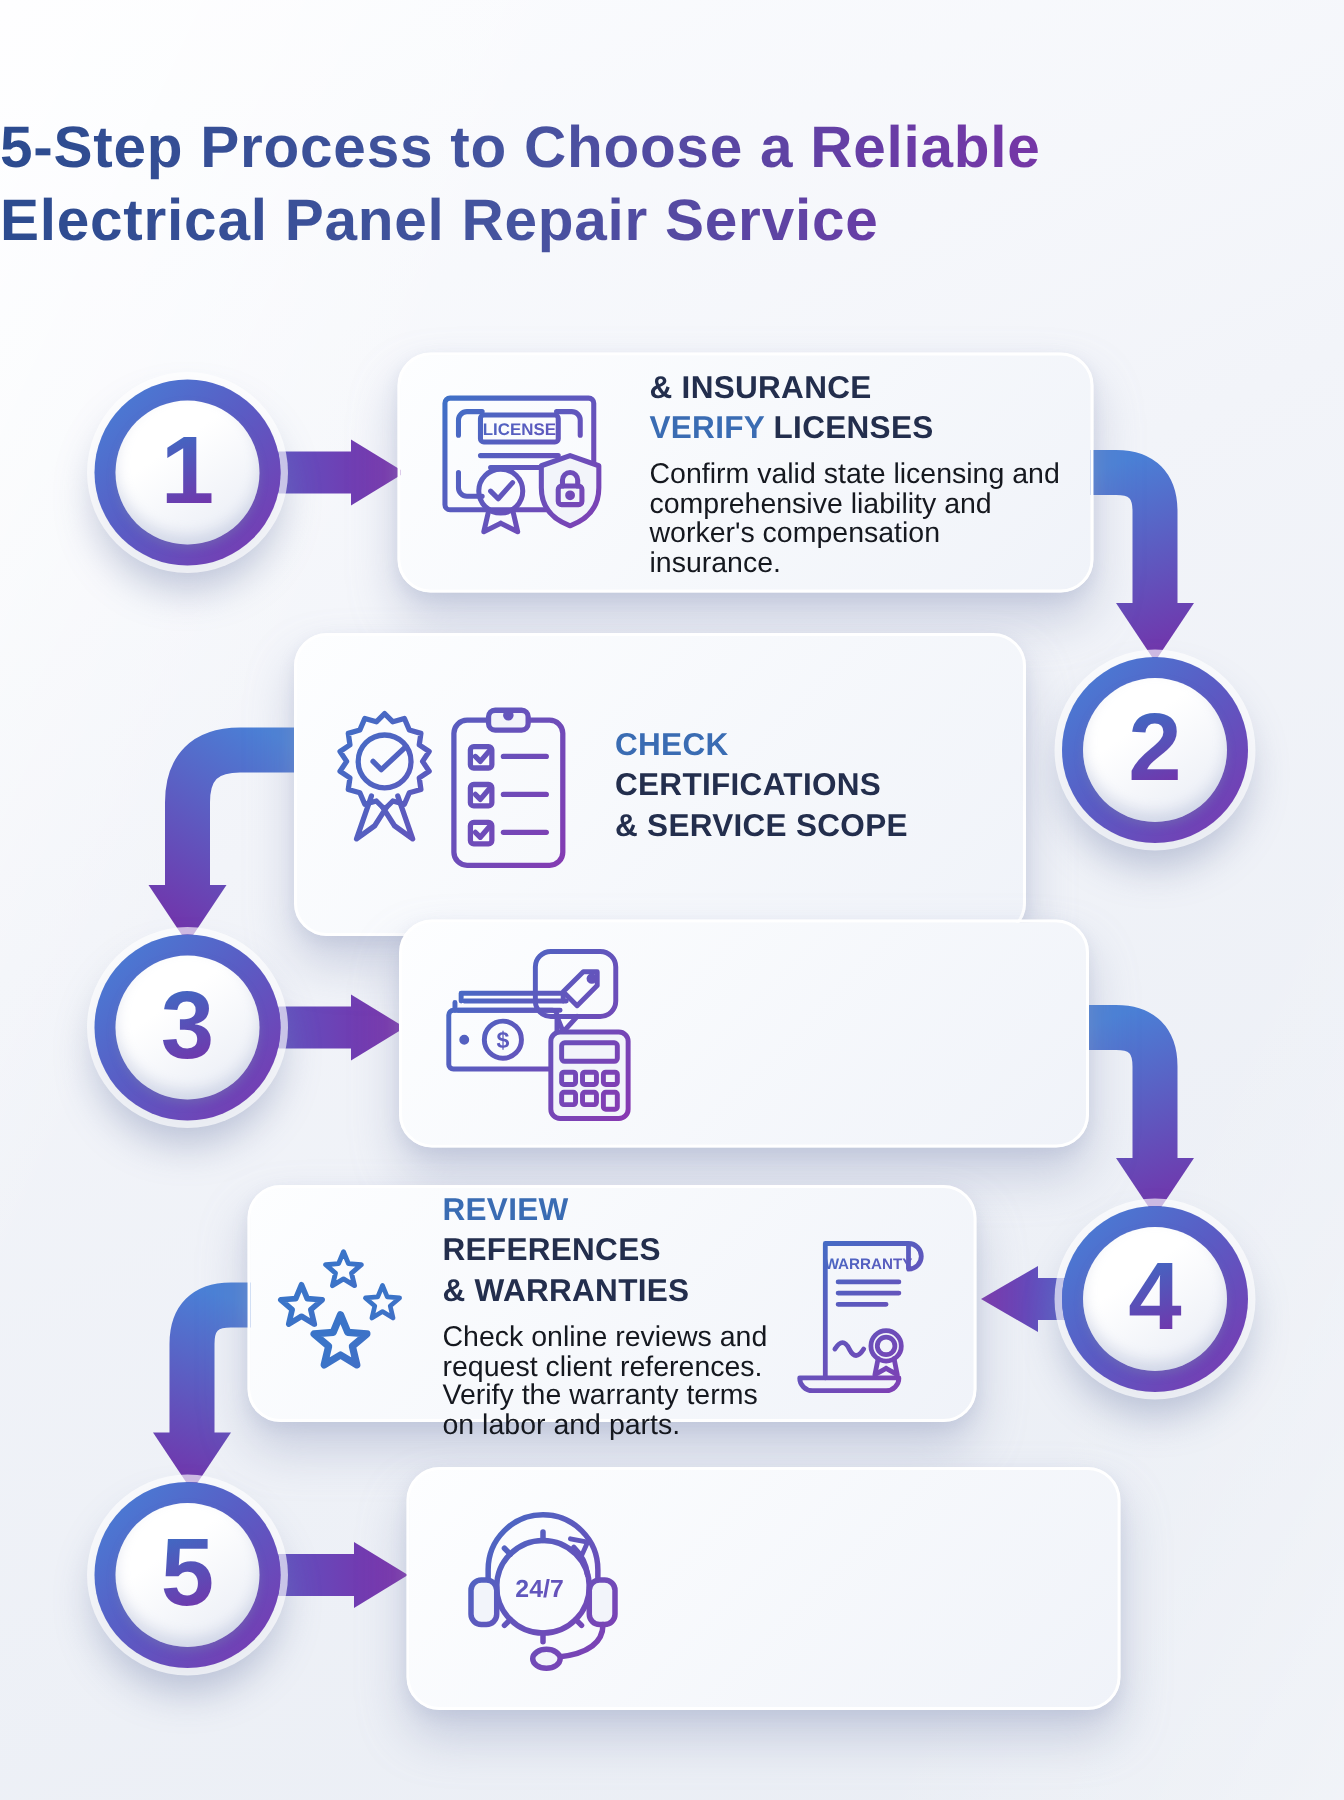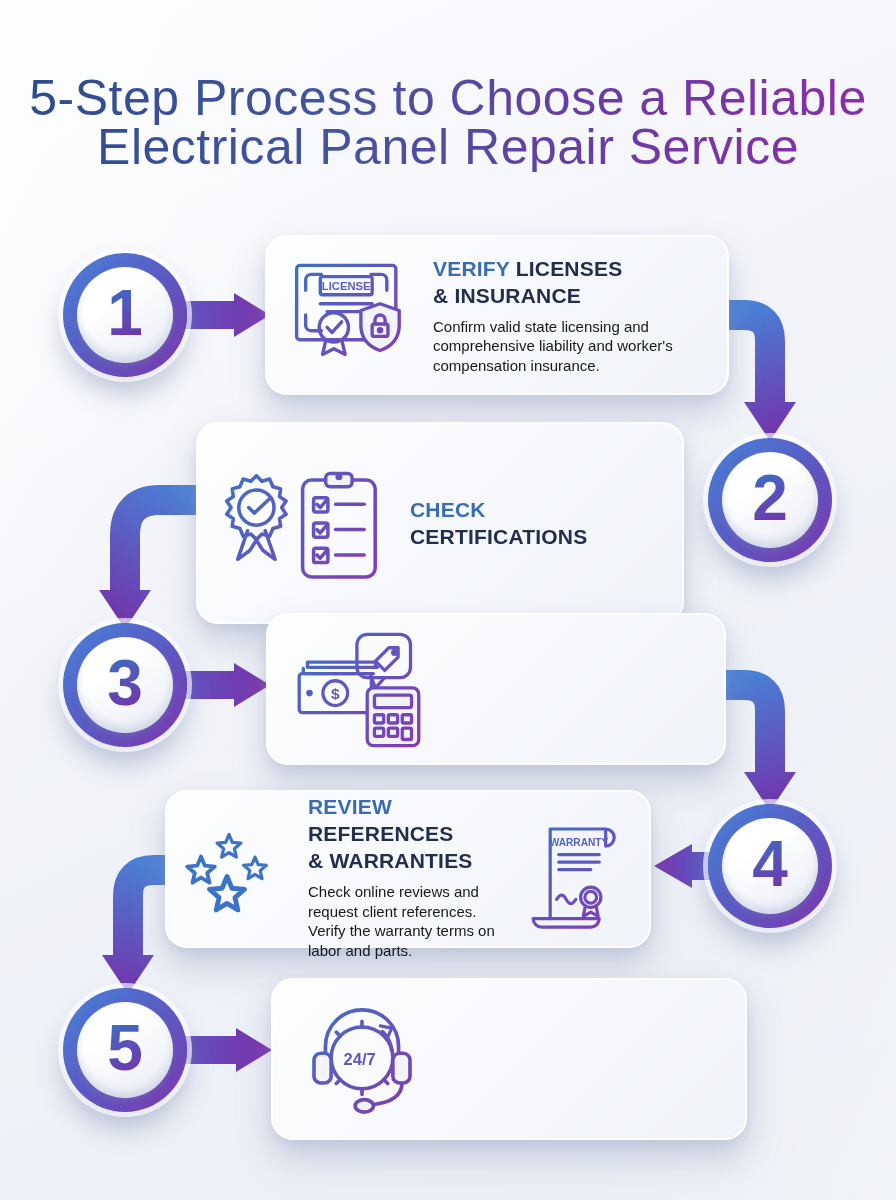--- a/index.html
+++ b/index.html
@@ -11,21 +11,21 @@
   }
   .canvas::before {
     content:""; position:absolute; inset:0;
     background:
       linear-gradient(115deg, rgba(255,255,255,.75) 0%, rgba(255,255,255,0) 28%),
       linear-gradient(295deg, rgba(255,255,255,.35) 0%, rgba(255,255,255,0) 22%);
     pointer-events:none;
   }
   .title {
     position:absolute; top:74px; left:0; width:100%;
-    text-align:center; font-weight:400; font-size:50px; line-height:49px;
+    text-align:left; font-weight:700; font-size:39px; line-height:49px;
     letter-spacing:.5px;
     background:linear-gradient(90deg,#2c4b8f 0%,#45549f 38%,#6b3ba6 68%,#8e2ca6 100%);
     -webkit-background-clip:text; background-clip:text; color:transparent;
   }
   svg.arrows { position:absolute; left:0; top:0; z-index:1; }
   .circle {
     position:absolute; width:124px; height:124px; border-radius:50%; z-index:3;
     background:linear-gradient(135deg,#4583d8 0%,#5a5cc4 48%,#7c35ae 100%);
     box-shadow:0 0 0 5px rgba(255,255,255,.65), 0 16px 26px rgba(120,132,172,.45);
   }
@@ -45,21 +45,21 @@
     position:absolute; z-index:2; border-radius:22px;
     background:linear-gradient(135deg,#fdfeff 0%,#f0f3f9 100%);
     border:2px solid #ffffff;
     box-shadow:0 18px 32px rgba(138,148,184,.38), 0 4px 10px rgba(160,170,200,.20);
     display:flex; align-items:center;
   }
   .icon-box { flex:0 0 auto; display:flex; align-items:center; justify-content:center; }
   .txt { flex:1 1 auto; }
   .heading { font-weight:700; font-size:21px; line-height:27px; color:#232e4d; letter-spacing:.2px; }
   .heading .accent { color:#3a6cb3; }
-  .body-text { margin-top:8px; font-size:15px; line-height:19.5px; color:#15181f; }
+  .body-text { margin-top:8px; font-size:19px; line-height:19.5px; color:#15181f; }
   svg .ink { stroke-linecap:round; stroke-linejoin:round; fill:none; }
   svg text.icon-label { font-family:"Liberation Sans",sans-serif; font-weight:700; }
 </style>
 </head>
 <body>
 
 <div class="canvas">
 
   <div class="title">
     <div>5-Step Process to Choose a Reliable</div>
@@ -181,22 +181,22 @@
           <path d="M79 42 l17 6 v13 c0 12 -7.5 19 -17 22.5 c-9.5 -3.5 -17 -10.5 -17 -22.5 v-13 z" fill="#f2f4fa"></path>
           <rect x="72" y="60" width="14" height="11" rx="2"></rect>
           <path d="M74.5 60 v-3.5 a4.5 4.5 0 0 1 9 0 V60"></path>
           <circle cx="79" cy="65.5" r="1.4" fill="url(#gi1)"></circle>
         </g>
         <text class="icon-label" x="49" y="30" font-size="10" text-anchor="middle" fill="url(#gi1)">LICENSE</text>
       </svg>
     </div>
     <div class="txt">
       <div class="heading" style="max-width:250px;">
+        <div>&amp; INSURANCE</div>
         <div><span class="accent">VERIFY</span> <span>LICENSES</span></div>
-        <div>&amp; INSURANCE</div>
       </div>
       <div class="body-text" style="max-width:276px;">Confirm valid state licensing and comprehensive liability and worker's compensation insurance.</div>
     </div>
   </div>
 
   <div class="card" style="left:196px; top:422px; width:488px; height:202px; padding:14px 18px 14px 20px; gap:14px;">
     <div class="icon-box" style="width:178px;">
       <svg width="176" height="122" viewBox="0 0 160 110">
         <defs>
             <linearGradient id="gi2" x1="0" y1="0" x2="160" y2="110" gradientUnits="userSpaceOnUse">
@@ -220,20 +220,21 @@
             <path d="M106 61 H132"></path>
           <rect x="86" y="78" width="13" height="13" rx="2"></rect>
             <path d="M89 84 l3 3 l6 -7"></path>
             <path d="M106 84 H132"></path>
         </g>
       </svg>
     </div>
     <div class="txt">
       <div class="heading" style="max-width:262px;">
         <div><span class="accent">CHECK</span> <span>CERTIFICATIONS</span></div>
+        <div>&amp; SERVICE SCOPE</div>
       </div>
     </div>
   </div>
 
   <div class="card" style="left:266px; top:613px; width:460px; height:152px; padding:12px 18px 12px 24px; gap:18px;">
     <div class="icon-box" style="width:136px;">
       <svg width="134" height="124" viewBox="0 0 130 118">
         <defs>
             <linearGradient id="gi3" x1="0" y1="0" x2="130" y2="118" gradientUnits="userSpaceOnUse">
           <stop offset="0" stop-color="#3a74c8"></stop>
@@ -259,21 +260,21 @@
             <rect x="92.5" y="97" width="9" height="8" rx="1.5"></rect>
           <rect x="106" y="97" width="9" height="11" rx="1.5"></rect>
         </g>
         <text class="icon-label" x="41" y="68.5" font-size="15" text-anchor="middle" fill="url(#gi3)">$</text>
       </svg>
     </div>
     <div class="txt">
     </div>
   </div>
 
-  <div class="card" style="left:165px; top:790px; width:486px; height:158px; padding:27px 20px 12px 16px; gap:29px;">
+  <div class="card" style="left:165px; top:790px; width:486px; height:158px; padding:27px 20px 12px 16px; gap:16px;">
     <div class="icon-box" style="width:96px;">
       <svg width="96" height="96" viewBox="0 0 96 96">
         <defs>
           <linearGradient id="gi4a" x1="0" y1="0" x2="96" y2="96" gradientUnits="userSpaceOnUse">
             <stop offset="0" stop-color="#3a74c8"></stop>
               <stop offset="1" stop-color="#8c35b0"></stop>
             </linearGradient>
           <path id="star4" d="M0,-10 L2.64,-3.64 L9.51,-3.09 L4.28,1.39 L5.88,8.09 L0,4.5 L-5.88,8.09 L-4.28,1.39 L-9.51,-3.09 L-2.64,-3.64 Z"></path>
         </defs>
         <g class="ink" stroke="url(#gi4a)" stroke-width="2.6">

